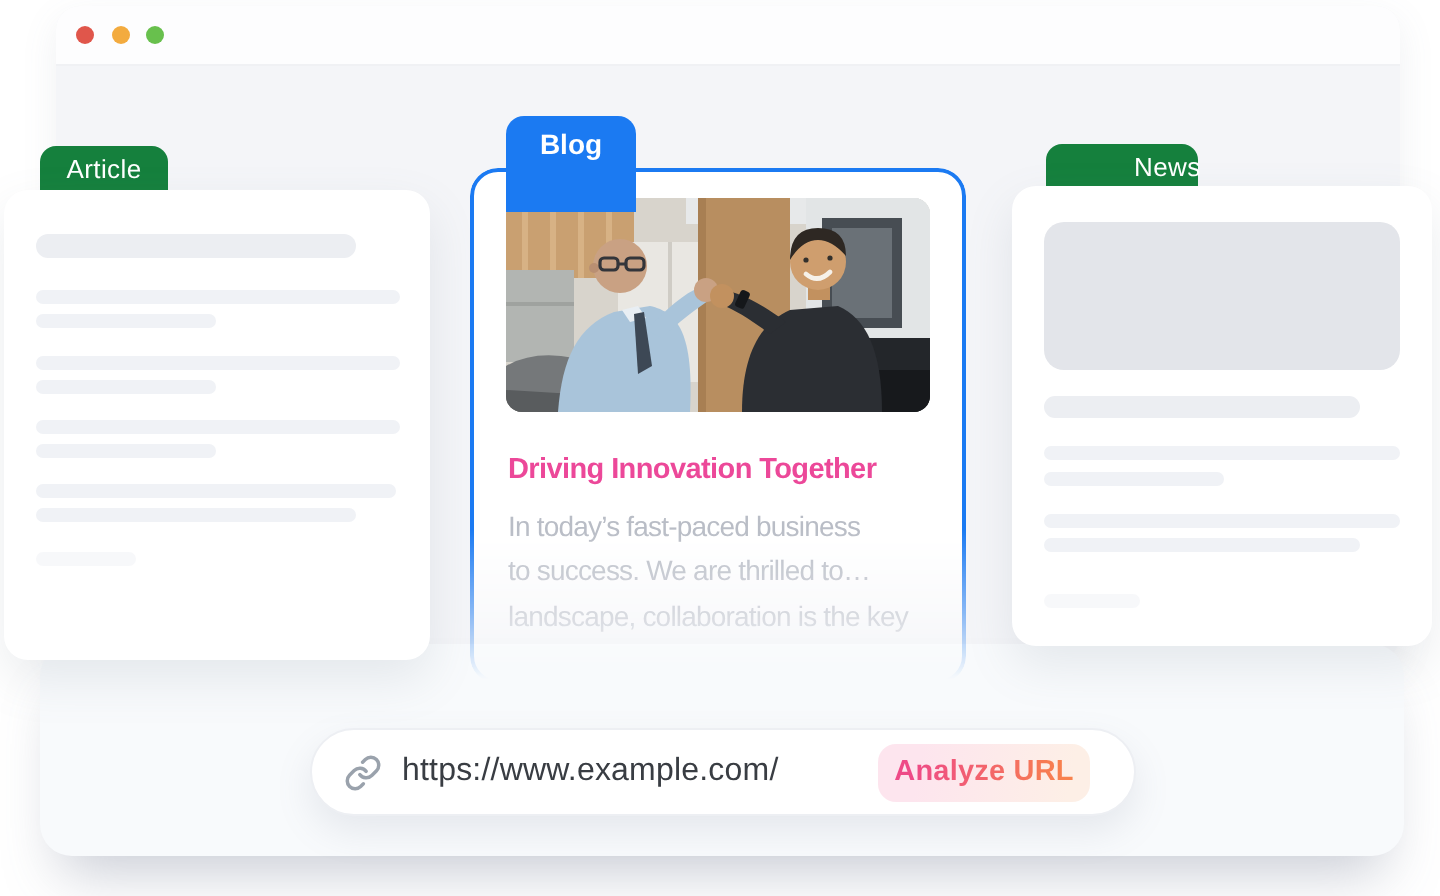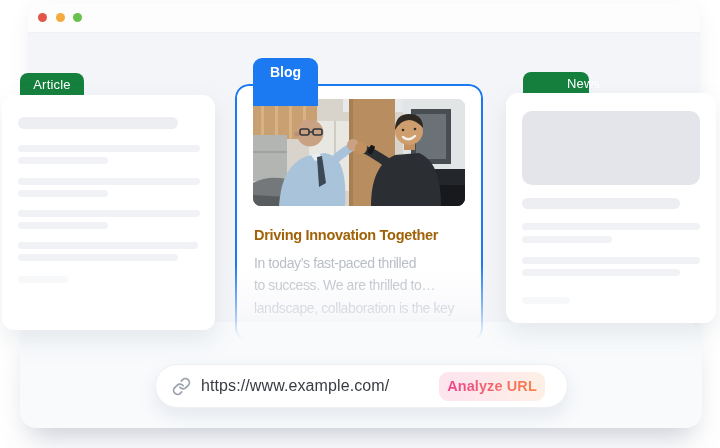--- a/index.html
+++ b/index.html
@@ -31,21 +31,21 @@
   }
 
   
   .gray-tab {
     position:absolute; height:30px; background:#15803d;
     border-radius:8px 8px 0 0; z-index:2;
     color:#fff; font-weight:normal; font-size:13px; text-align:center;
     padding-top:4px; letter-spacing:0.2px;
   }
   .tab-article { left:20px;  top:73px; width:64px; }
-  .tab-news    { left:523px; top:72px; width:66px;padding-left:44px; }
+  .tab-news    { left:523px; top:72px; width:76px;padding-left:44px; }
 
   
   .side-card {
     position:absolute; background:#fff; border-radius:12px; z-index:3;
     box-shadow:0 10px 24px rgba(115,125,145,0.14);
   }
   .card-article { left:2px;   top:95px; width:213px; height:235px; }
   .card-news    { left:506px; top:93px; width:210px; height:230px; }
   .bar { position:absolute; left:16px; border-radius:4px; background:#f0f2f6; height:7px; display:block; }
   .bar-title { background:#eceef2; border-radius:6px; }
@@ -68,21 +68,21 @@
     -webkit-mask-image:linear-gradient(180deg,#000 70%, rgba(0,0,0,0.5) 86%, transparent 99%);
             mask-image:linear-gradient(180deg,#000 70%, rgba(0,0,0,0.5) 86%, transparent 99%);
   }
   .blog-photo {
     position:absolute; left:16px; top:13px; width:212px; height:107px;
     border-radius:8px; overflow:hidden; background:#d8d4cc;
   }
   .blog-photo svg { display:block; width:100%; height:100%; }
   .blog-title {
     position:absolute; left:17px; top:141px; width:215px;
-    font-size:14.5px; font-weight:bold; color:#a16207; letter-spacing:-0.3px;
+    font-size:14.5px; font-weight:bold; color:#ec4899; letter-spacing:-0.3px;
     white-space:nowrap;
   }
   .blog-excerpt {
     position:absolute; left:17px; top:166px; width:226px;
     font-size:14px; color:#b9bdc6; letter-spacing:-0.4px; line-height:22.4px;
   }
   .blog-excerpt span { display:block; white-space:nowrap; }
 
   
   .url-pill {
@@ -194,21 +194,21 @@
         <rect x="151" y="42" width="11" height="9" fill="#c2915f"></rect>
         <circle cx="156" cy="32" r="14" fill="#cf9e6e"></circle>
         <path d="M142 31 Q142 15 156 15 Q170 15 170 29 Q163 21 156 21 Q148 21 142 31 Z" fill="#2e2823"></path>
         <circle cx="150" cy="31" r="1.3" fill="#33302c"></circle>
         <circle cx="162" cy="30" r="1.3" fill="#33302c"></circle>
         <path d="M150 38 Q156 43 162 37" stroke="#f6f1e9" stroke-width="2.4" fill="none" stroke-linecap="round"></path>
       </svg>
     </div>
     <div class="blog-title">Driving Innovation Together</div>
     <div class="blog-excerpt">
-      <span>In today’s fast-paced thrilled</span>
+      <span>In today’s fast-paced business</span>
       <span>to success. We are thrilled to…</span>
       <span>landscape, collaboration is the key</span>
     </div>
   </div>
 
   <div class="blog-tab"><span>Blog</span></div>
 
   <div class="url-pill">
     <svg class="link-icon" viewBox="0 0 24 24" fill="none" stroke="#9aa2ac" stroke-width="2.2" stroke-linecap="round" stroke-linejoin="round">
       <path d="M10 13a5 5 0 0 0 7.54.54l3-3a5 5 0 0 0-7.07-7.07l-1.72 1.71"></path>

